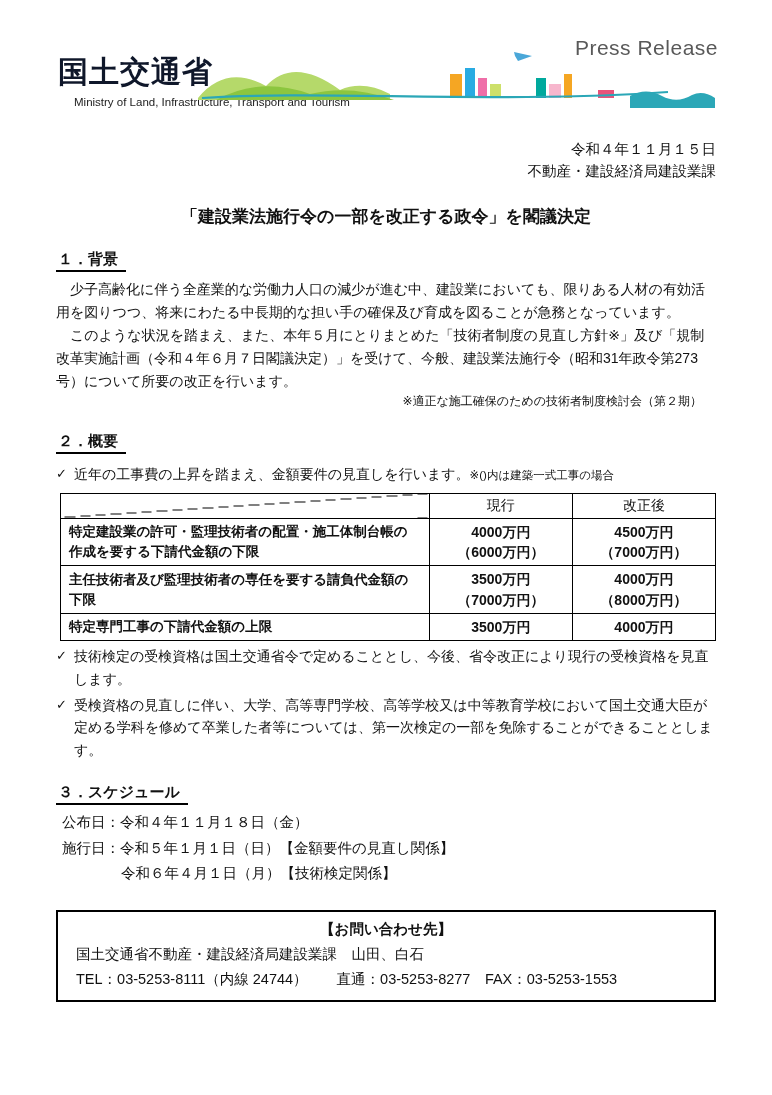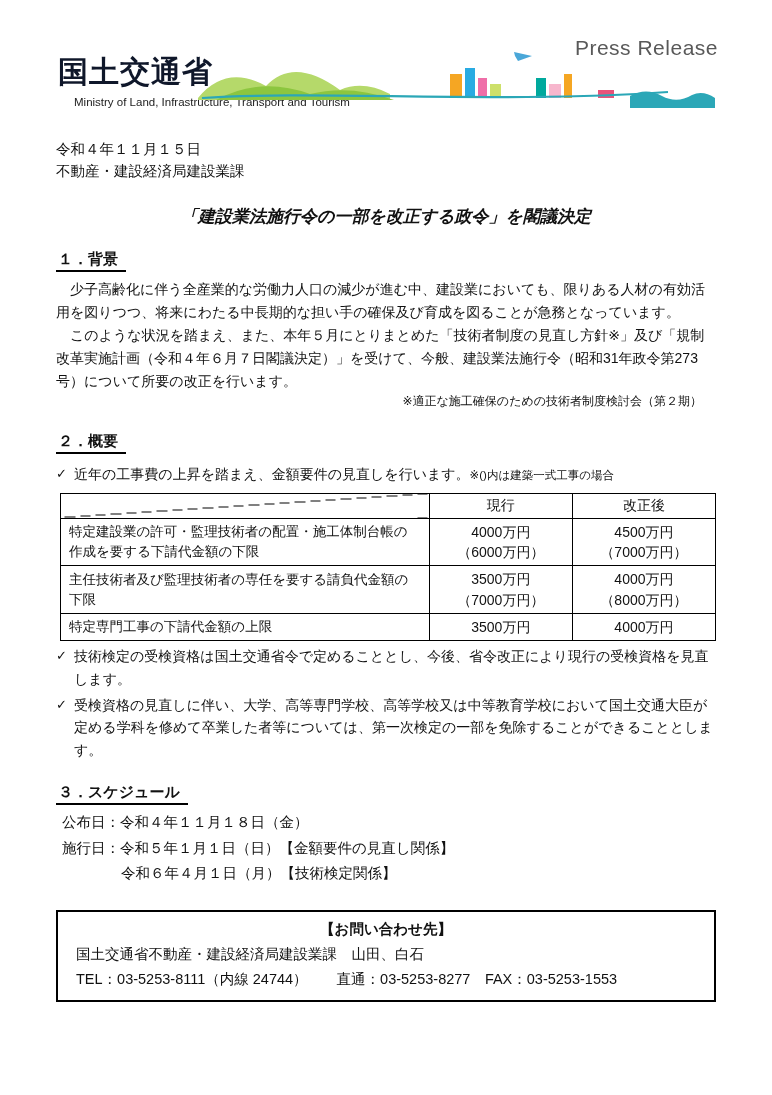--- a/index.html
+++ b/index.html
@@ -14,41 +14,41 @@
 
   
   .header { position: relative; height: 126px; }
   .press-release { position: absolute; top: 36px; right: 54px; font-size: 21px; color: #595959; letter-spacing: 0.5px; }
   .logo-ja { position: absolute; top: 52px; left: 58px; font-size: 30px; font-weight: bold; color: #0f172a; letter-spacing: 1px; }
   .logo-en { position: absolute; top: 96px; left: 58px; font-size: 11.5px; color: #222; padding-left: 16px; }
   .illustration { position: absolute; top: 44px; left: 198px; }
 
   .content { padding: 0 56px; }
 
-  .date-block { font-size: 14.5px; line-height: 1.55; margin-top: 12px; }
+  .date-block { text-align: right; font-size: 14.5px; line-height: 1.55; margin-top: 12px; }
 
-  .doc-title { text-align: center; font-weight: bold; font-size: 17px; margin: 22px 0 16px; font-style: italic; }
+  .doc-title { text-align: center; font-weight: bold; font-size: 17px; margin: 22px 0 16px; }
 
   .summary-box { border: 2px solid #000; padding: 4px 9px 6px; font-size: 14px; line-height: 1.6; }
 
   .section { margin-top: 22px; }
   .section-heading {
     display: inline-block; font-size: 15px; font-weight: bold;
     border-bottom: 2px solid #000; padding: 0 8px 1px 2px; margin: 0 0 5px 0;
   }
   .para { font-size: 14px; line-height: 1.62; margin: 1px 0; }
   .note-right { text-align: right; font-size: 12px; margin-top: 1px; padding-right: 14px; }
 
   .bullet { display: flex; font-size: 14px; line-height: 1.6; margin: 4px 0 2px; }
   .check { width: 18px; flex: 0 0 18px; font-size: 13px; padding-top: 1px; }
   .bullet-body { flex: 1; }
   .small-note { font-size: 11.5px; }
 
   table.rates { border-collapse: collapse; margin: 7px 0 4px 4px; font-size: 13.5px; table-layout: fixed; }
-  .rates th, .rates td { border: 1.5px solid #000; vertical-align: middle; }
+  .rates th, .rates td { border: 1.5px solid #000; vertical-align: middle; font-weight: bold; }
   .rates thead th { text-align: center; font-weight: normal; height: 25px; font-size: 14px; }
   .col-label { width: 372px; }
   .col-val { width: 144px; }
   .rates td.label { line-height: 1.45; padding: 3px 8px; }
   .rates td.val { text-align: center; white-space: pre-line; line-height: 1.45; padding: 3px 4px; font-size: 14px; }
   .diag {
     background-image: linear-gradient(to bottom right,
       transparent 49.4%, #000 49.4%, #000 50.8%, transparent 50.8%);
   }
 

